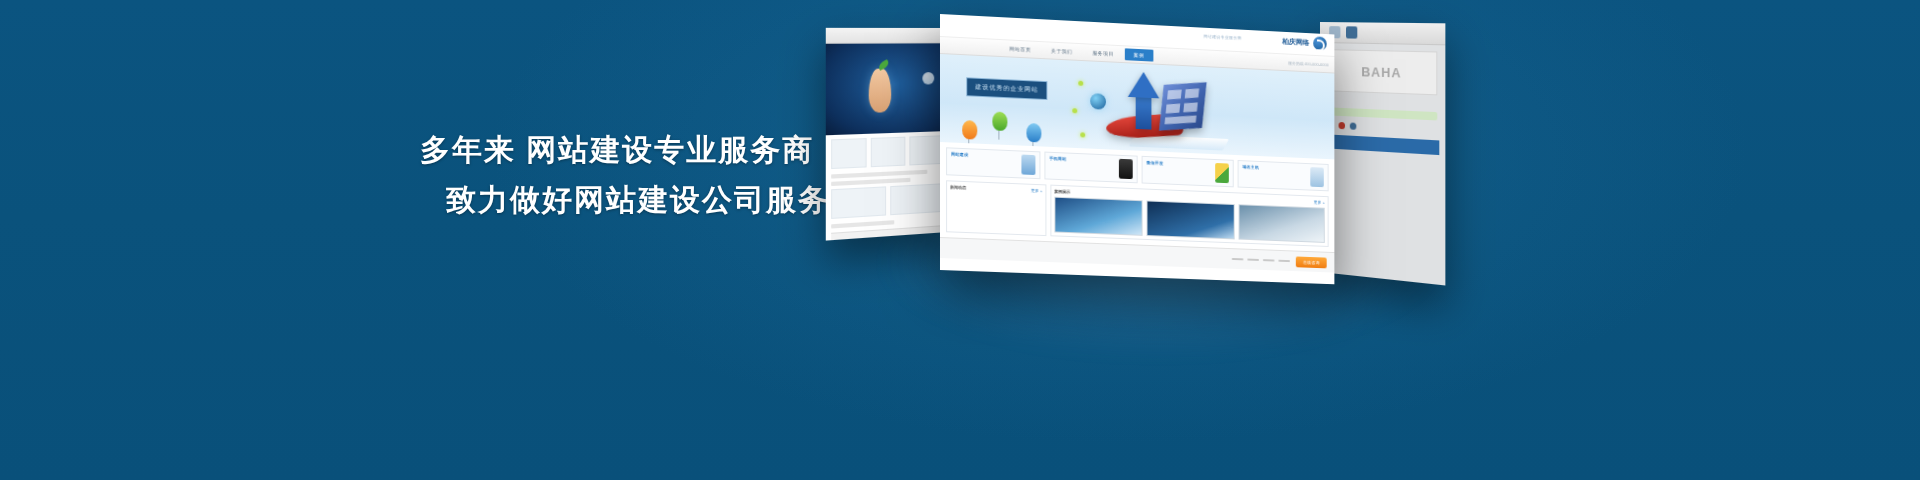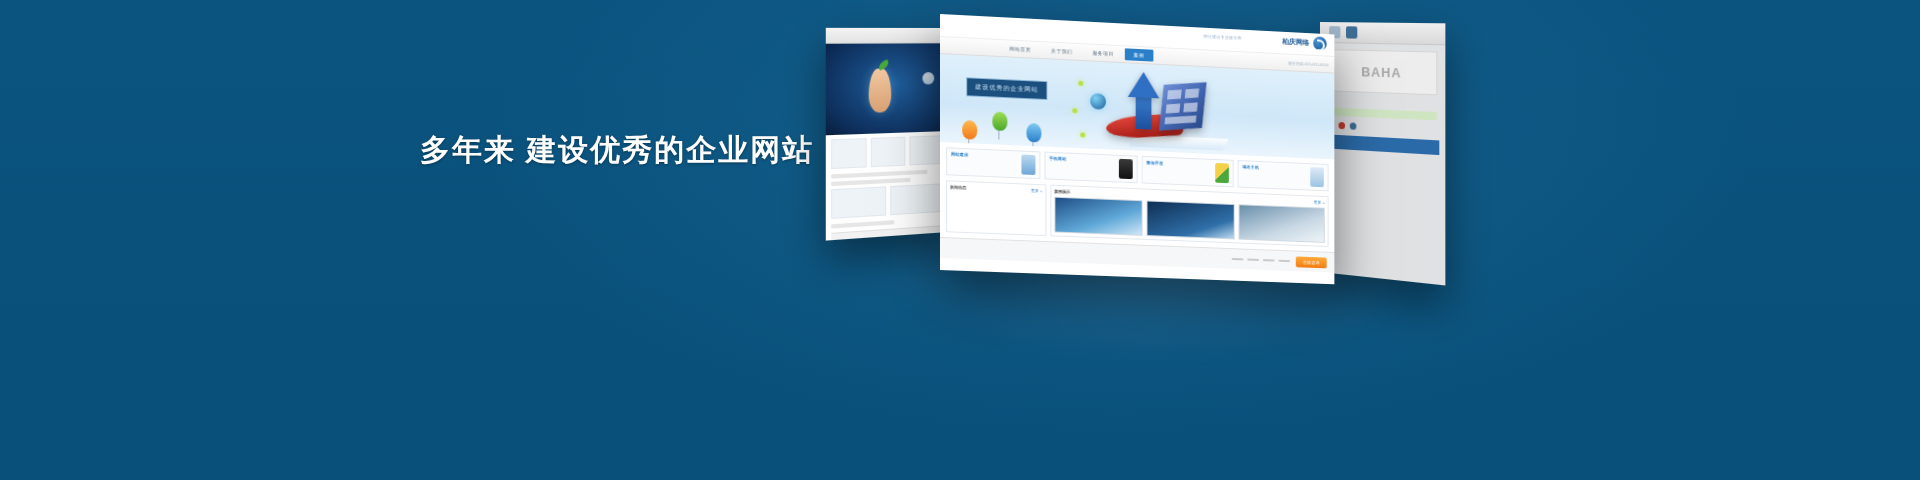--- a/index.html
+++ b/index.html
@@ -236,21 +236,22 @@
     background:linear-gradient(180deg,#ffa93a,#f07d12);color:#fff;
     font-size:4px;padding:3px 7px;border-radius:2px;white-space:nowrap;letter-spacing:.4px;
   }
 </style>
 </head>
 <body>
 
 <div class="banner">
 
   <div class="copy">
-    <div class="line line1">多年来 建设优秀的企业网站</div>
+    <div class="line line1">多年来 网站建设专业服务商</div>
+    <div class="line line2">致力做好网站建设公司服务</div>
   </div>
 
   <div class="stage">
     <div class="glow"></div>
 
     <div class="screen screen-left">
       <div class="sl-bar"></div>
       <div class="sl-hero">
         <div class="sprout"></div>
         <div class="leaf"></div>

